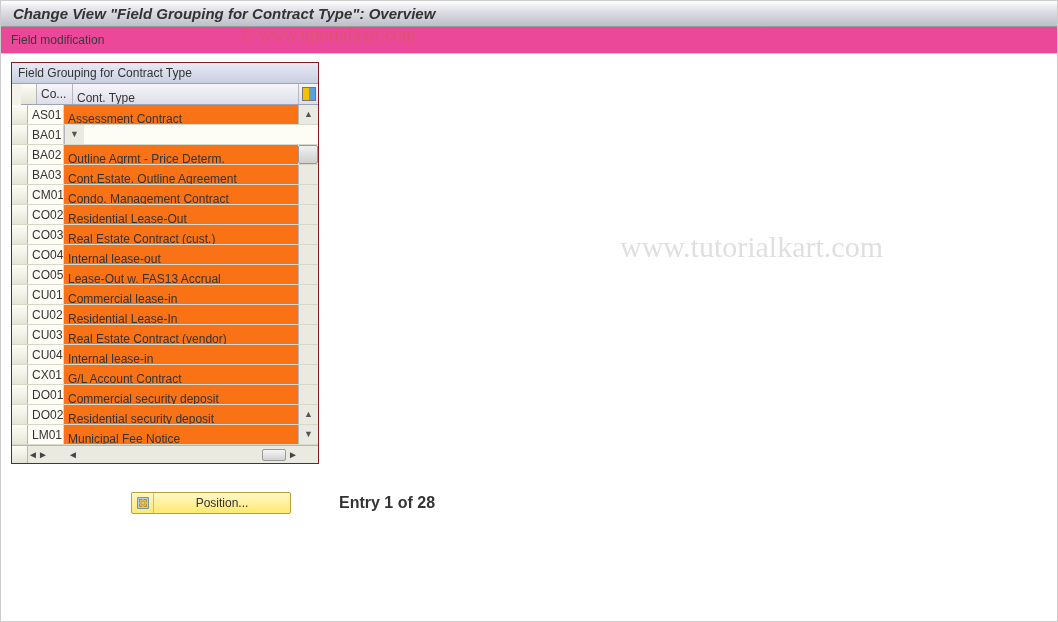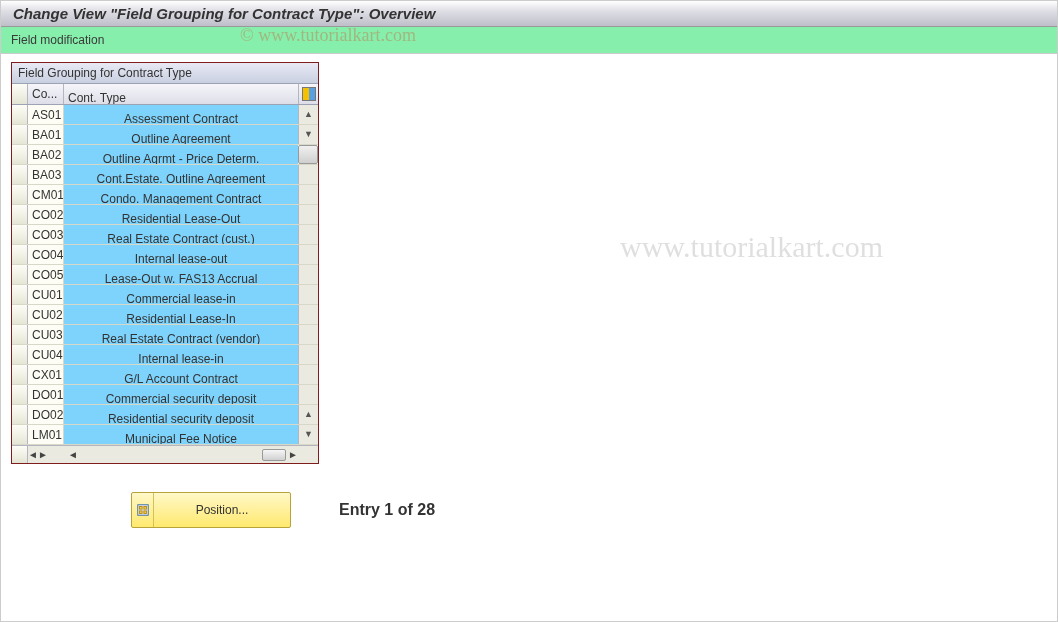--- a/index.html
+++ b/index.html
@@ -18,21 +18,21 @@
       border-bottom: 1px solid #999;
       padding: 4px 12px;
       font-size: 15px;
       font-weight: bold;
       font-style: italic;
       color: #333;
     }
     .toolbar-row {
       padding: 6px 10px;
       border-bottom: 1px solid #ccc;
-      background: #86efac;
+      background: #ec4899;
     }
     .link-btn {
       font-size: 12px;
       color: #3a3a3a;
       cursor: pointer;
       display: inline-block;
     }
     .content-area {
       padding: 8px 10px;
     }
@@ -47,20 +47,21 @@
       padding: 3px 6px;
       font-size: 12px;
       color: #333;
     }
     .table-header {
       display: flex;
       align-items: stretch;
       background: linear-gradient(to bottom, #f5f5fa, #dedee9);
       border-bottom: 1px solid #9da3b5;
       height: 21px;
+      margin-left: 9px;
     }
     .sel-col {
       width: 16px;
       border-right: 1px solid #b5b5c0;
       background: linear-gradient(to bottom, #fdfdf7, #e4e4d4);
     }
     .code-col {
       width: 36px;
       border-right: 1px solid #b5b5c0;
       padding: 3px 4px;
@@ -102,23 +103,22 @@
     }
     .tb-row .sel-col {
       background: linear-gradient(to bottom, #fdfdf7, #e6e6d6);
     }
     .tb-row .code-col {
       background: #fdfdf5;
       color: #333;
       border-right: 1px solid #d8d8c8;
     }
     .tb-row .type-col {
-      background: #7dd3fc;
-      color: #333;
-      text-align: center;
+      background: #f97316;
+      color: #333;
     }
     .tb-row .controls-col {
       background: #eaeae0;
     }
     .scroll-arrow {
       font-size: 9px;
       color: #555;
       cursor: pointer;
       line-height: 1;
     }
@@ -153,21 +153,21 @@
     .hs-col2 { flex:1; display:flex; align-items:center; }
     .footer-area {
       margin-top: 28px;
       display: flex;
       align-items: center;
       padding-left: 120px;
     }
     .position-btn {
       display: inline-flex;
       align-items: center;
-      height: 36px;
+      height: 22px;
       background: linear-gradient(to bottom, #fff8c8, #ffe96e);
       border: 1px solid #b8a23a;
       border-radius: 2px;
       width: 160px;
       cursor: pointer;
     }
     .position-btn .pos-icon {
       width: 22px;
       height: 100%;
       display: flex;
@@ -238,21 +238,20 @@
           <div class="sel-col"></div>
           <div class="code-col">AS01</div>
           <div class="type-col">Assessment Contract</div>
           <div class="controls-col">
             <span class="scroll-arrow">▲</span>
           </div>
         </div>
         <div class="tb-row">
           <div class="sel-col"></div>
           <div class="code-col">BA01</div>
-          <div class="type-col">Outline Agreement</div>
           <div class="controls-col">
             <span class="scroll-arrow">▼</span>
           </div>
         </div>
         <div class="tb-row">
           <div class="sel-col"></div>
           <div class="code-col">BA02</div>
           <div class="type-col">Outline Agrmt - Price Determ.</div>
           <div class="controls-col" style="background: linear-gradient(rgb(240, 240, 240), rgb(207, 207, 207)); border: 1px solid rgb(153, 153, 153); border-radius: 2px;"></div>
         </div>

